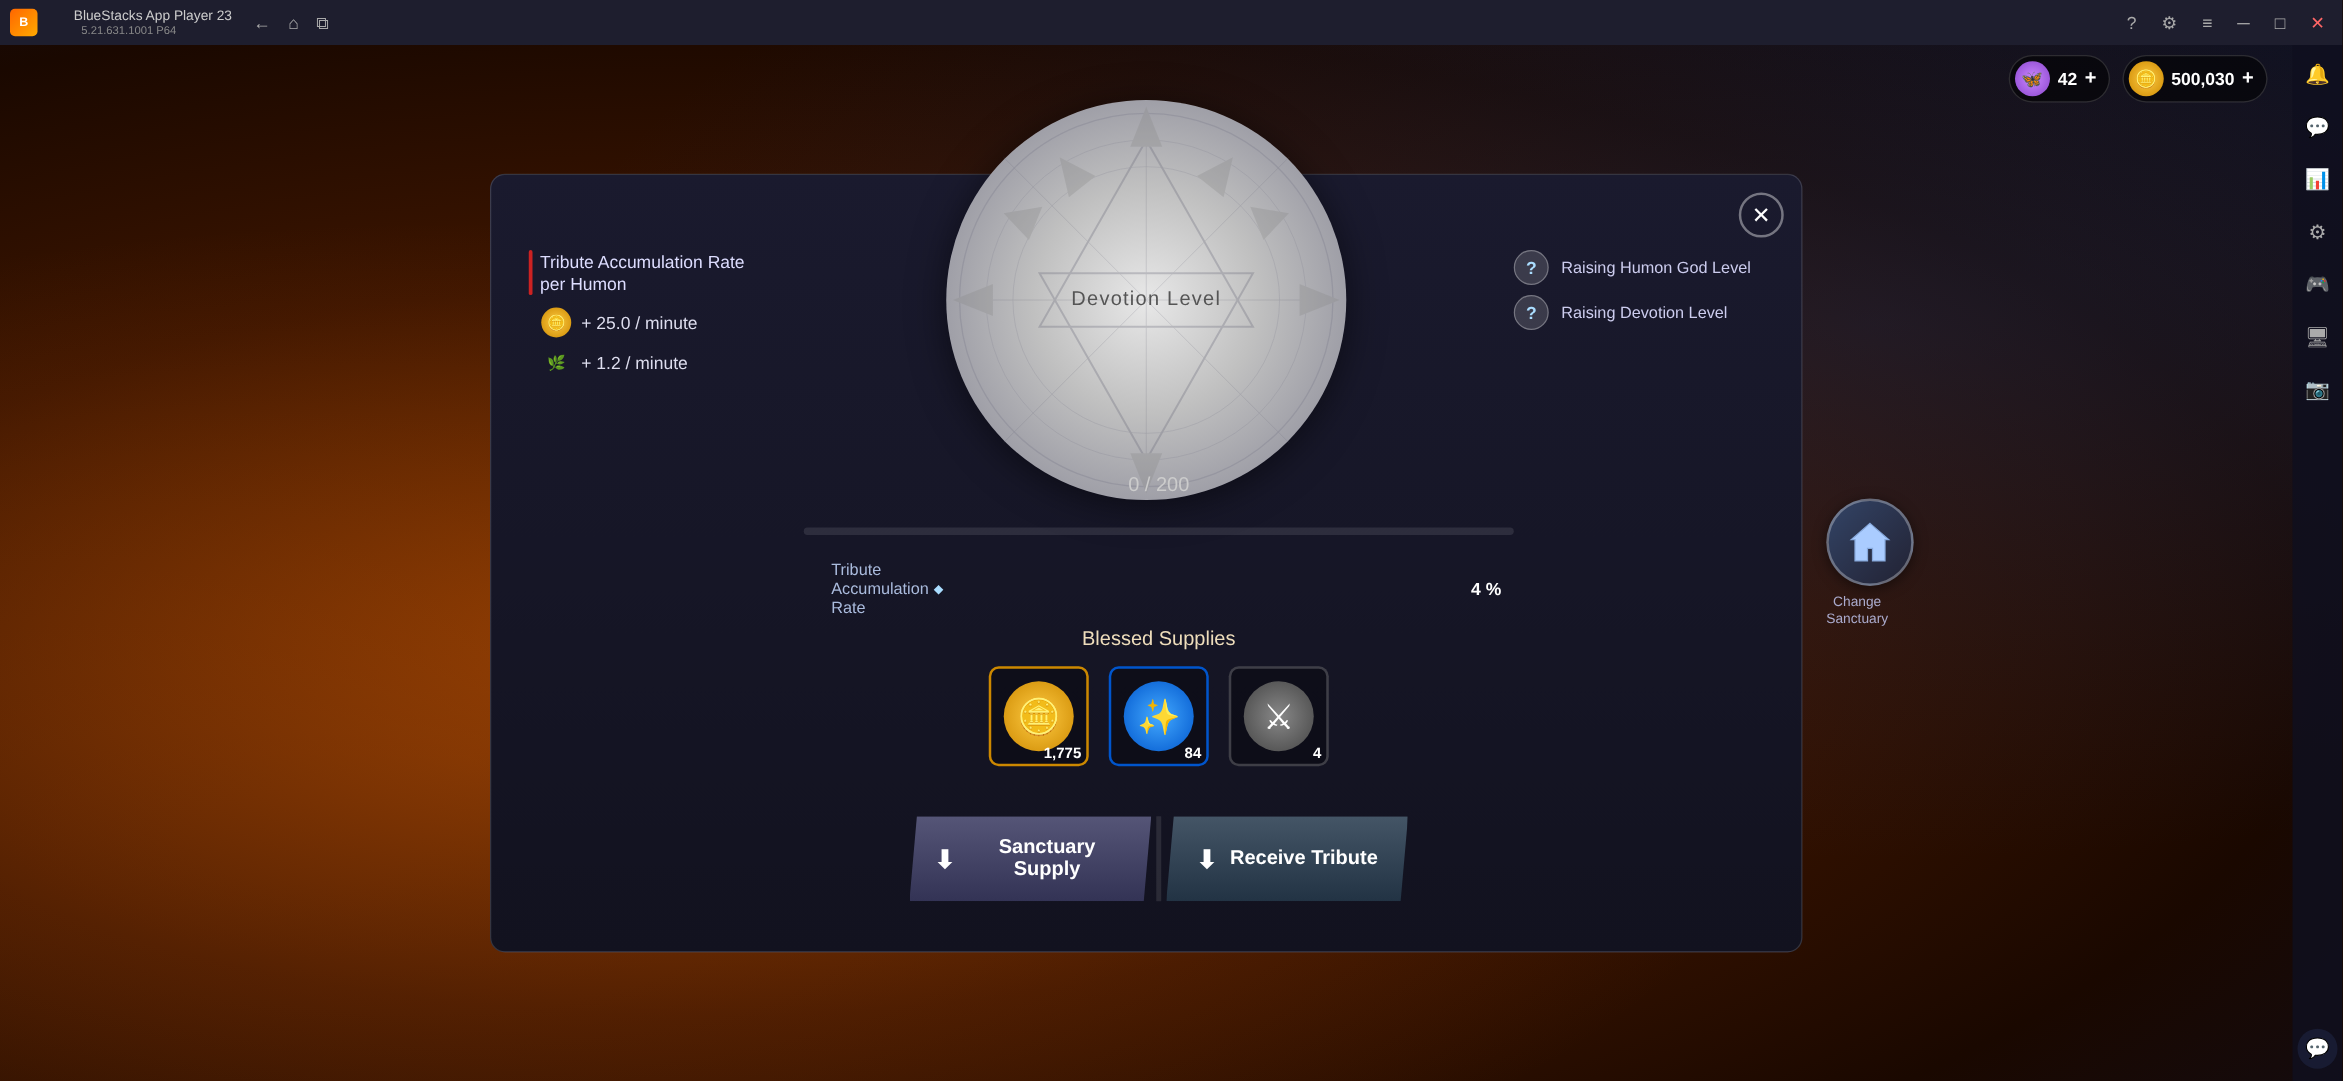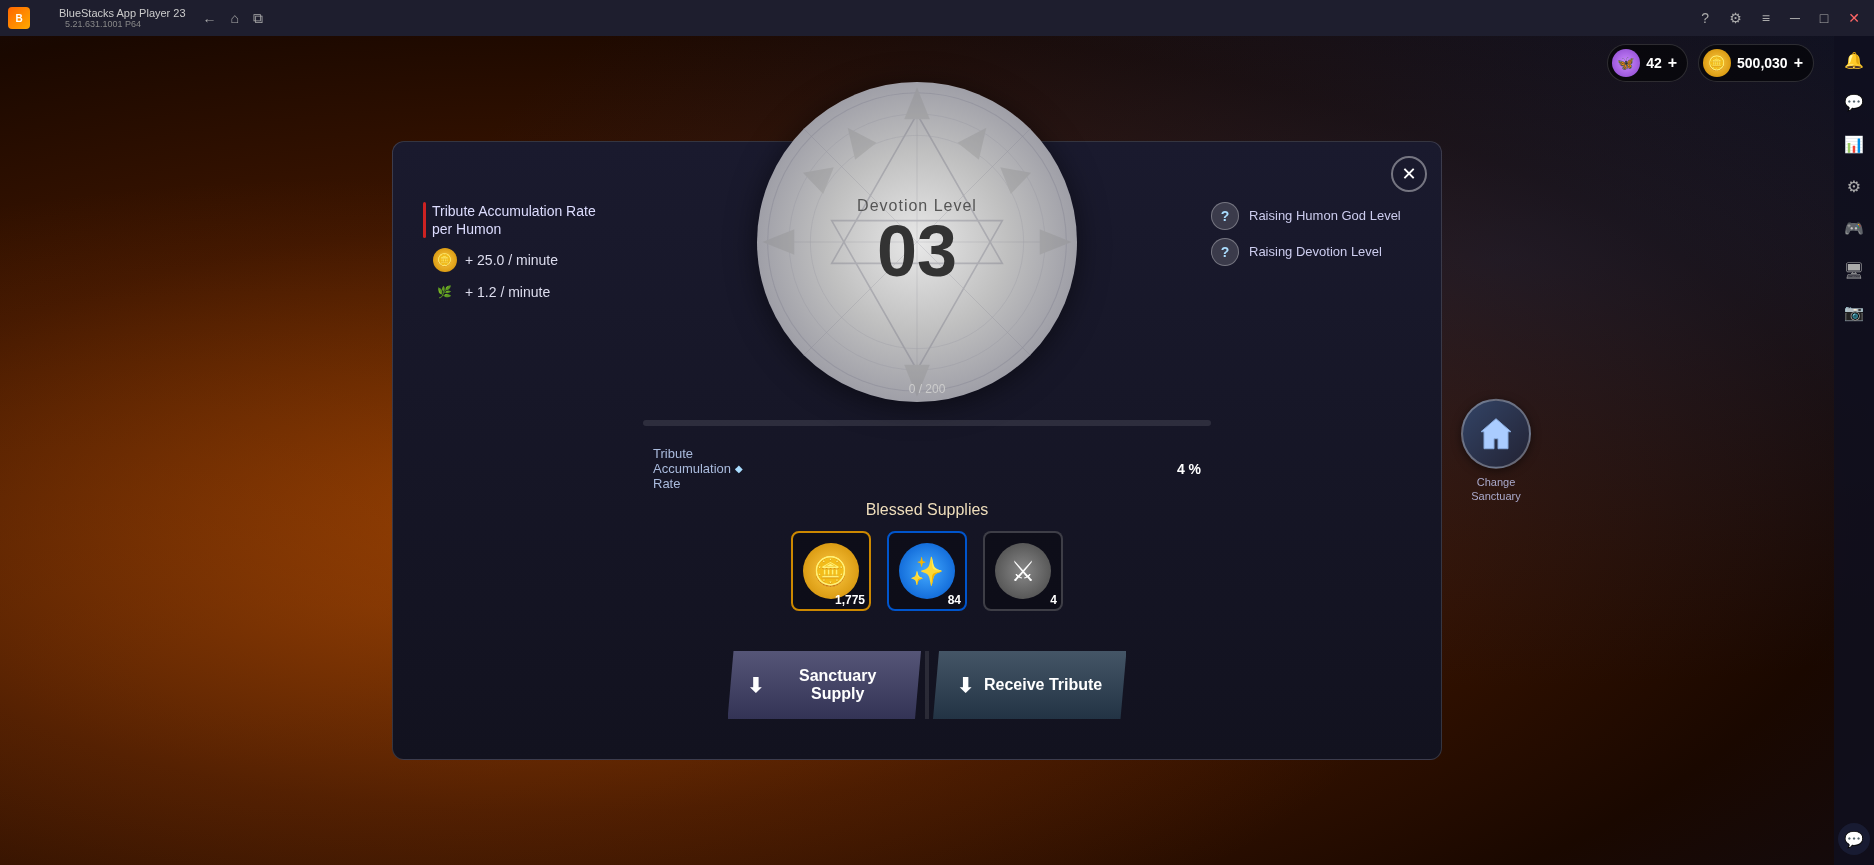--- a/index.html
+++ b/index.html
@@ -274,21 +274,21 @@
     }
 
     .devotion-level {
       font-size: 72px;
       font-weight: bold;
       color: #333;
       line-height: 1;
     }
 
     .progress-text {
-      font-size: 12px;
+      font-size: 16px;
       color: #ccc;
       margin-bottom: 24px;
     }
 
     .progress-bar-container {
       width: 100%;
       height: 6px;
       background: rgba(255,255,255,0.1);
       border-radius: 3px;
       margin-bottom: 10px;
@@ -308,20 +308,21 @@
       justify-content: space-between;
       margin-bottom: 10px;
     }
 
     .rate-label {
       font-size: 13px;
       color: #aabbdd;
       display: flex;
       align-items: center;
       gap: 4px;
+      margin-left: 12px;
     }
 
     .diamond-icon {
       color: #aaddff;
       font-size: 10px;
     }
 
     .rate-percent {
       font-size: 14px;
       color: white;
@@ -445,21 +446,21 @@
     }
 
     
     .change-sanctuary {
       position: absolute;
       right: -80px;
       top: 50%;
       transform: translateY(-50%);
       display: flex;
       flex-direction: column;
-      align-items: center;
+      align-items: flex-start;
       gap: 6px;
       cursor: pointer;
       z-index: 30;
     }
 
     .sanctuary-circle {
       width: 70px; height: 70px;
       border-radius: 50%;
       background: linear-gradient(135deg, #334466, #223);
       border: 2px solid rgba(255,255,255,0.3);
@@ -573,21 +574,20 @@
           <polygon points="295,150 265,162 265,138" fill="#888"></polygon>
           <polygon points="150,295 162,265 138,265" fill="#888"></polygon>
           <polygon points="5,150 35,162 35,138" fill="#888"></polygon>
           <polygon points="215,43 208,73 188,57" fill="#888"></polygon>
           <polygon points="257,85 238,105 228,80" fill="#888"></polygon>
           <polygon points="85,43 92,73 112,57" fill="#888"></polygon>
           <polygon points="43,85 62,105 72,80" fill="#888"></polygon>
         </svg>
         <div class="circle-inner-text">
           <div class="devotion-label">Devotion Level</div>
-          <div class="devotion-level">03</div>
         </div>
       </div>
     </div>
 
     <div style="display:flex; gap:0; min-height:480px; position:relative;">
 
       <div class="modal-left">
         <div class="tribute-rate-header">
           <div class="red-bar"></div>
           <div class="tribute-rate-title">

